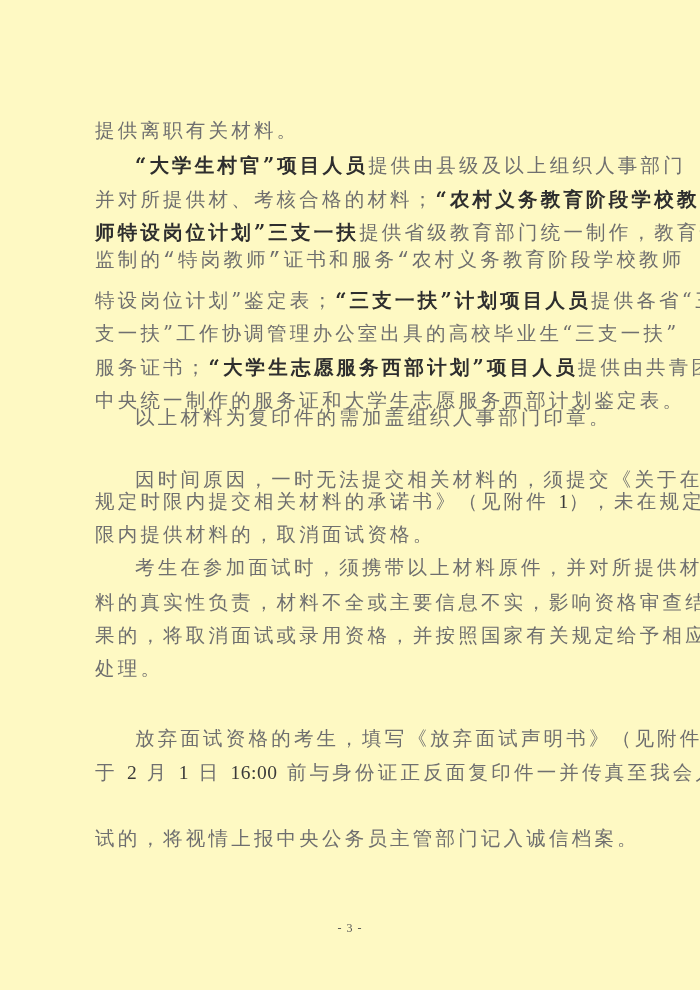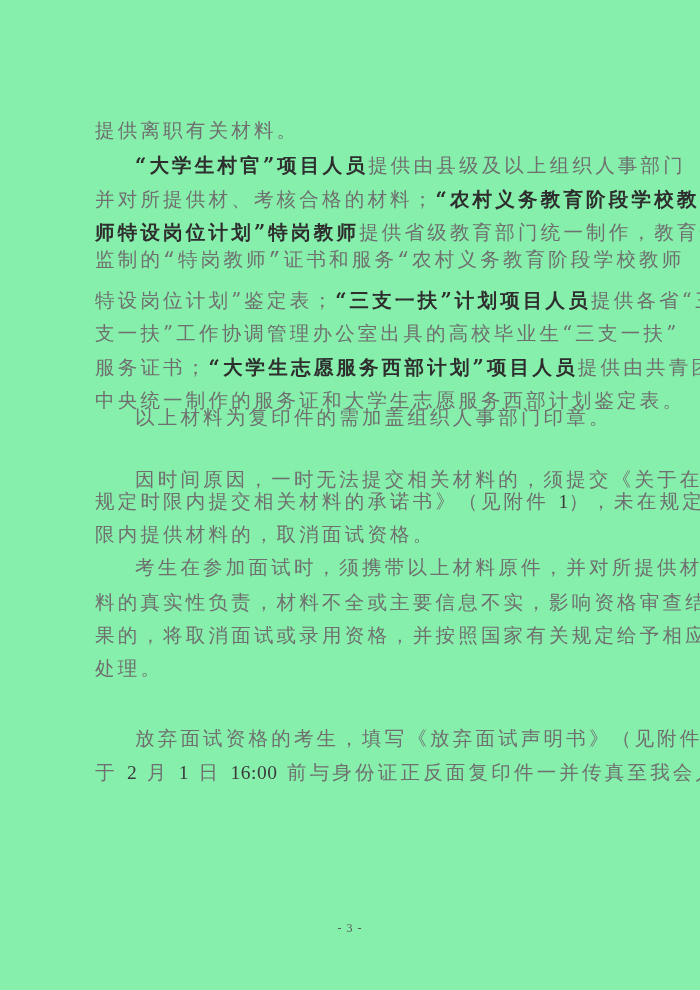--- a/index.html
+++ b/index.html
@@ -12,21 +12,21 @@
       height: 990px;
       position: relative;
       overflow: hidden;
       font-family: "DejaVu Serif", "Liberation Serif", serif;
       color: #6a6a6a;
     }
     .page {
       position: absolute;
       left: 0; top: 0;
       width: 700px; height: 990px;
-      background: #86efac;
+      background: #fef9c3;
     }
     .line {
       position: absolute;
       left: 95px;
       width: 510px;
       height: 24px;
       line-height: 24px;
       font-size: 19.5px;
       letter-spacing: 3.2px;
       white-space: nowrap;
@@ -64,21 +64,21 @@
     <span>提供离职有关材料。</span>
   </div>
 
   <div class="line indent" style="top:154px;">
     <span class="b">“大学生村官”项目人员</span><span>提供由县级及以上组织人事部门</span>
   </div>
   <div class="line" style="top:188px;">
     <span>并对所提供材、考核合格的材料；</span><span class="b">“农村义务教育阶段学校教</span>
   </div>
   <div class="line" style="top:221px;">
-    <span class="b">师特设岗位计划”特岗教师</span><span>提供省级教育部门统一制作，教育部</span>
+    <span class="b">师特设岗位计划”三支一扶</span><span>提供省级教育部门统一制作，教育部</span>
   </div>
   <div class="line" style="top:249px;font-family:Liberation Mono, monospace;">
     <span>监制的“特岗教师”证书和服务“农村义务教育阶段学校教师</span>
   </div>
   <div class="line" style="top:289px;">
     <span>特设岗位计划”鉴定表；</span><span class="b">“三支一扶”计划项目人员</span><span>提供各省“三</span>
   </div>
   <div class="line" style="top:322px;">
     <span>支一扶”工作协调管理办公室出具的高校毕业生“三支一扶”</span>
   </div>
@@ -115,15 +115,18 @@
   <div class="line" style="top:624px;">
     <span>果的，将取消面试或录用资格，并按照国家有关规定给予相应</span>
   </div>
 
   <div class="line indent" style="top:727px;">
     <span>放弃面试资格的考生，填写《放弃面试声明书》（见附件 </span>
   </div>
   <div class="line" style="top:761px;">
     <span>于 </span><span class="num">2</span><span> 月 </span><span class="num">1</span><span> 日 </span><span class="num">16:00</span><span> 前与身份证正反面复印件一并传真至我会人事</span>
   </div>
+  <div class="line" style="top:827px;">
+    <span>试的，将视情上报中央公务员主管部门记入诚信档案。</span>
+  </div>
 
   <div class="pageno">- 3 -</div>
 </div>
 
 </body></html>

